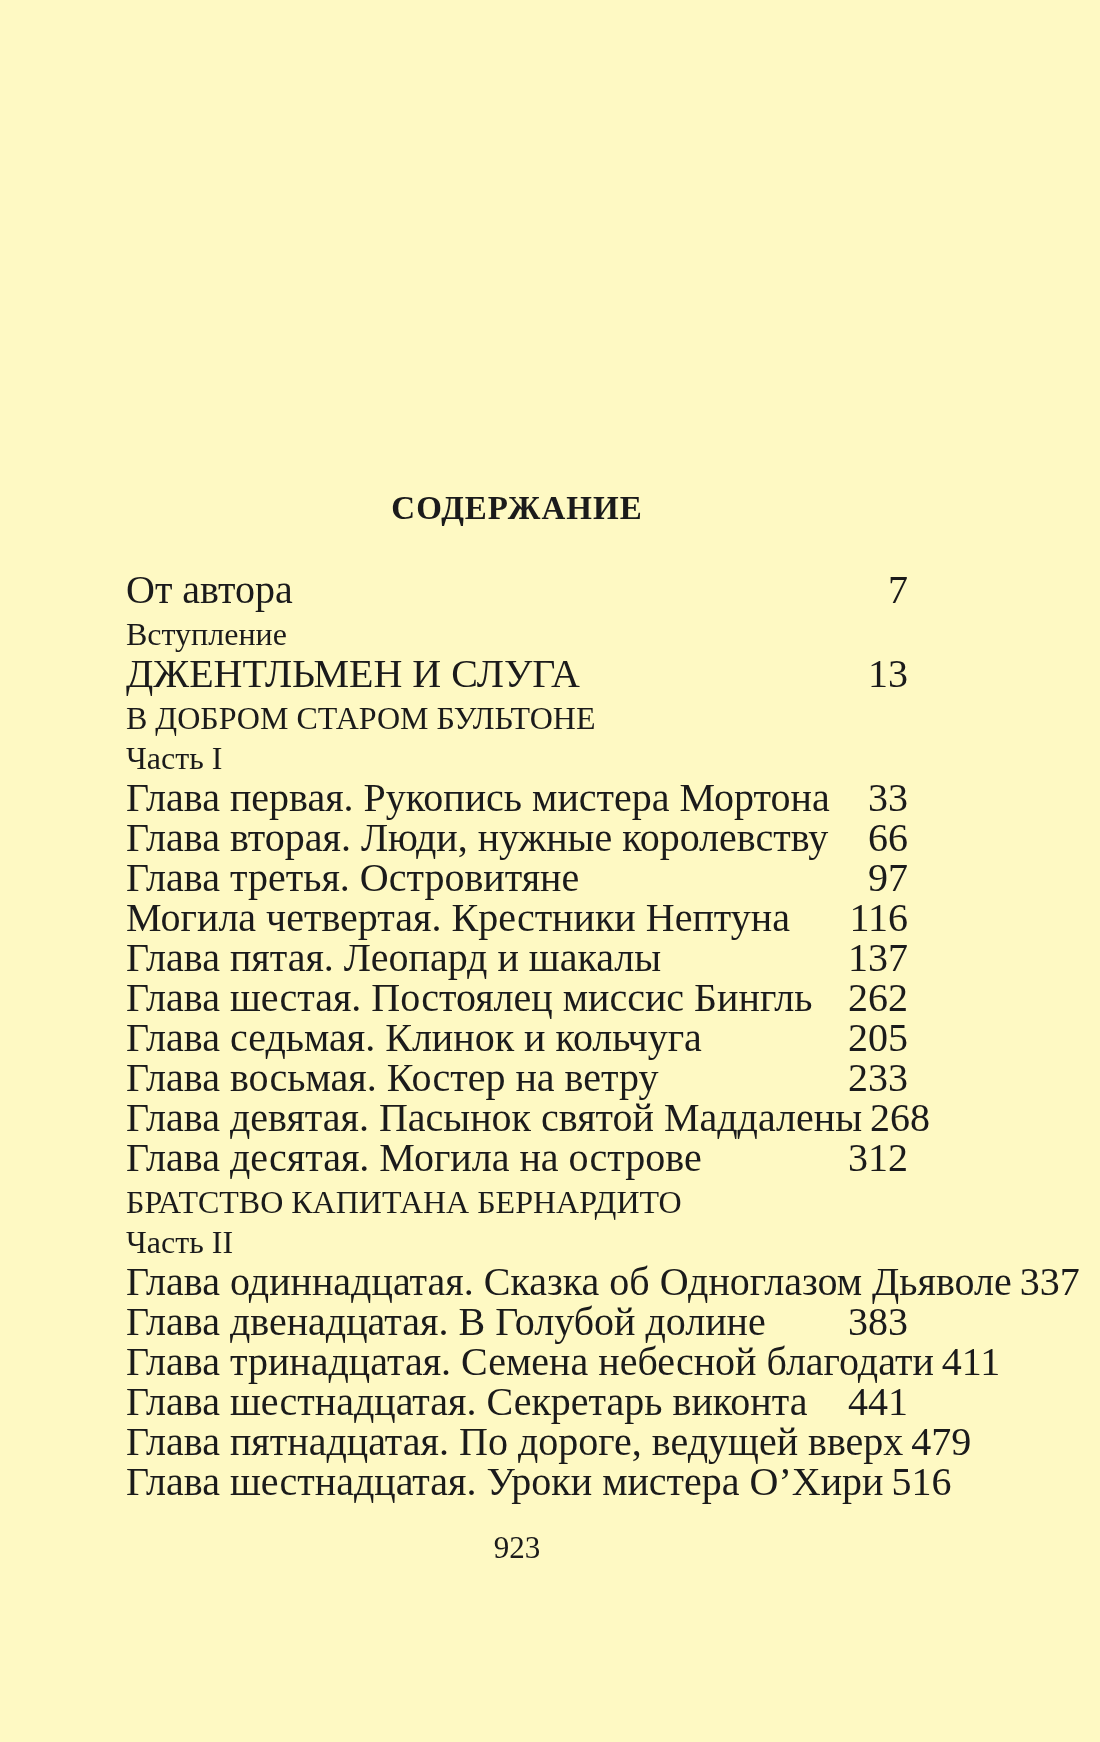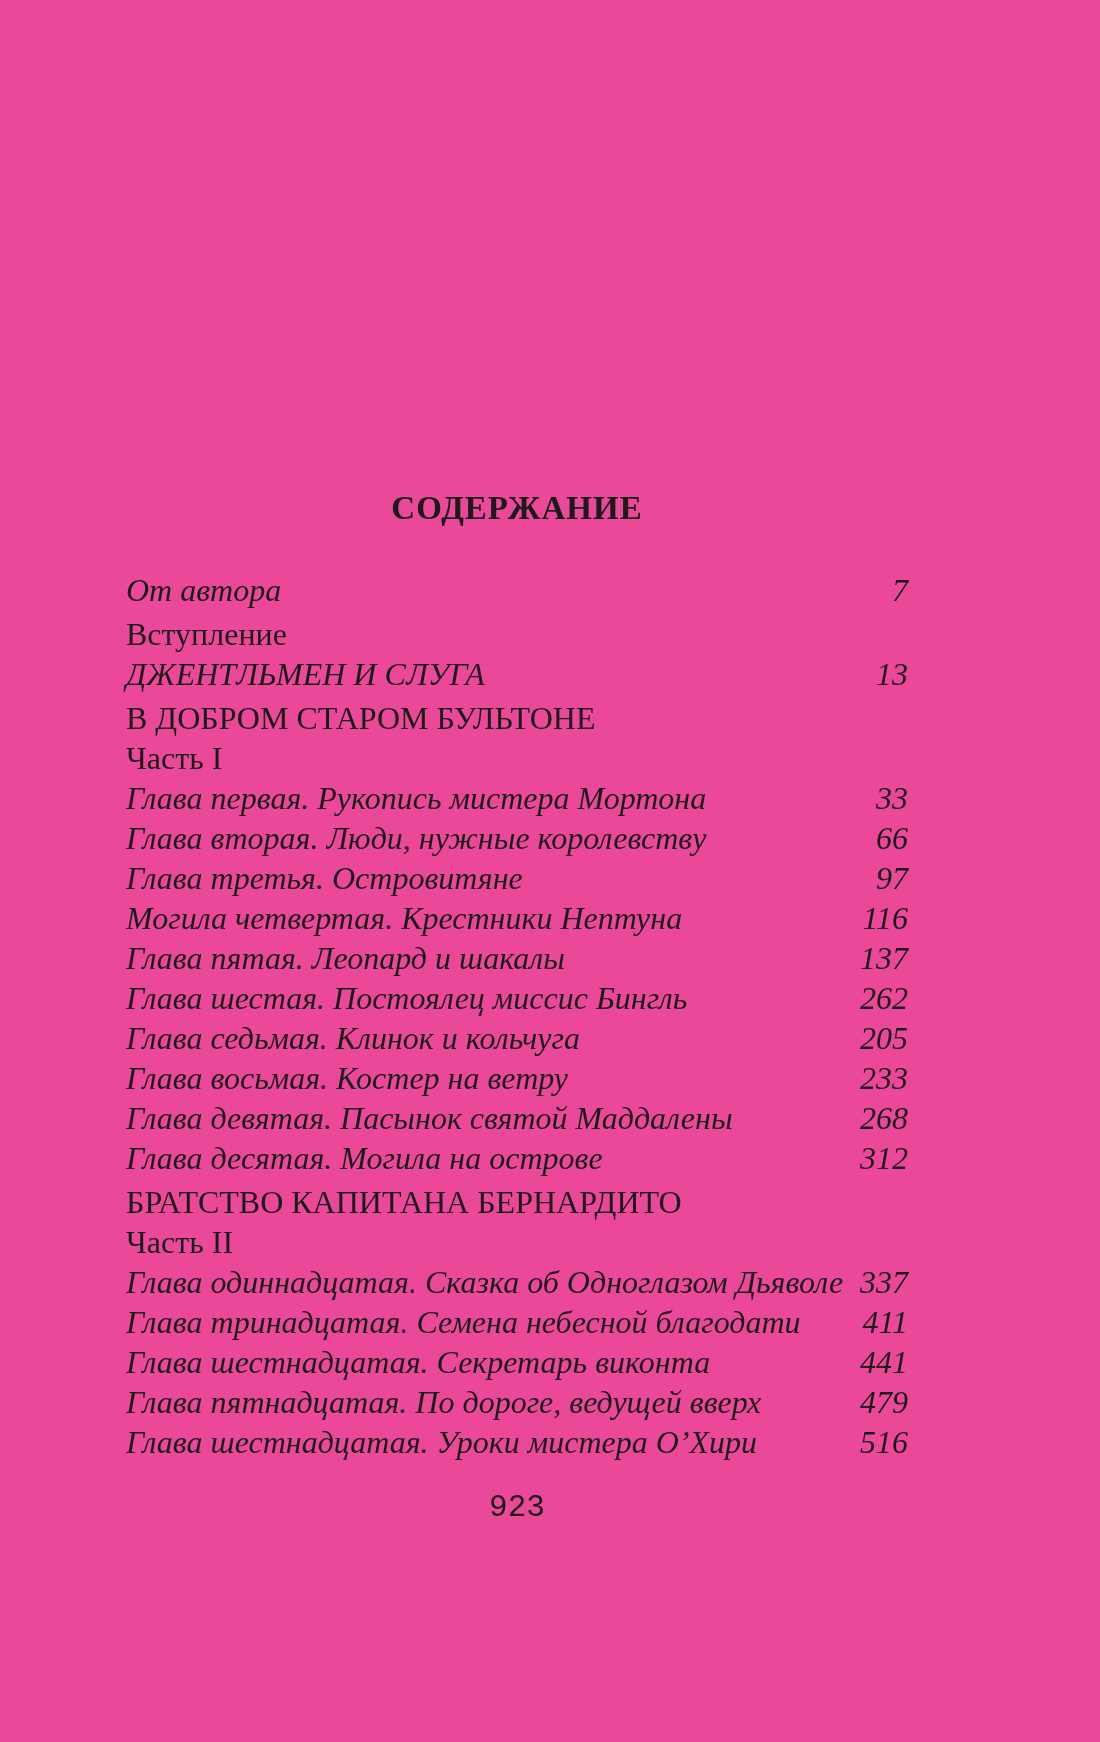--- a/index.html
+++ b/index.html
@@ -5,21 +5,21 @@
   html, body {
     margin: 0;
     padding: 0;
     background: #ffffff;
   }
   .page {
     position: relative;
     width: 1100px;
     height: 1742px;
     box-sizing: border-box;
-    background: #ec4899;
+    background: #fef9c3;
     color: #1b1b1b;
     font-family: "Liberation Serif", "DejaVu Serif", serif;
     padding: 488px 0 0 126px;
     overflow: hidden;
   }
   .content {
     width: 782px;
   }
   .toc-title {
     font-size: 33px;
@@ -32,23 +32,22 @@
   .toc-section { margin-top: 4px; }
   .toc-section.first { margin-top: 0; }
   .toc-heading-line {
     font-size: 32px;
     line-height: 40px;
     white-space: nowrap;
   }
   .toc-row {
     display: flex;
     align-items: center;
-    font-size: 32px;
+    font-size: 40px;
     line-height: 40px;
-    font-style: italic;
   }
   .toc-label {
     flex: 0 0 auto;
     white-space: nowrap;
   }
   .toc-dots {
     flex: 1 1 auto;
     min-width: 0;
     margin-left: 6px;
     background-image: radial-gradient(circle, #1c1c1c 2.1px, rgba(0,0,0,0) 2.7px);
@@ -61,21 +60,20 @@
     min-width: 50px;
     text-align: right;
     padding-left: 2px;
   }
   .page-footer {
     width: 782px;
     text-align: center;
     font-size: 31px;
     line-height: 40px;
     margin-top: 26px;
-    font-family: Liberation Mono, monospace;
   }
 </style>
 </head>
 <body>
 
 <div class="page">
   <div class="content">
     <h1 class="toc-title">СОДЕРЖАНИЕ</h1>
     <div id="toc-sections">
         <div class="toc-section first">
@@ -149,20 +147,25 @@
         </div>
         <div class="toc-section">
           <div class="toc-heading-line">БРАТСТВО КАПИТАНА БЕРНАРДИТО</div>
           <div class="toc-heading-line">Часть II</div>
           <div class="toc-row">
             <span class="toc-label">Глава одиннадцатая. Сказка об Одноглазом Дьяволе</span>
             <span class="toc-dots"></span>
             <span class="toc-page-num">337</span>
           </div>
           <div class="toc-row">
+            <span class="toc-label">Глава двенадцатая. В Голубой долине</span>
+            <span class="toc-dots"></span>
+            <span class="toc-page-num">383</span>
+          </div>
+          <div class="toc-row">
             <span class="toc-label">Глава тринадцатая. Семена небесной благодати</span>
             <span class="toc-dots"></span>
             <span class="toc-page-num">411</span>
           </div>
           <div class="toc-row">
             <span class="toc-label">Глава шестнадцатая. Секретарь виконта</span>
             <span class="toc-dots"></span>
             <span class="toc-page-num">441</span>
           </div>
           <div class="toc-row">

